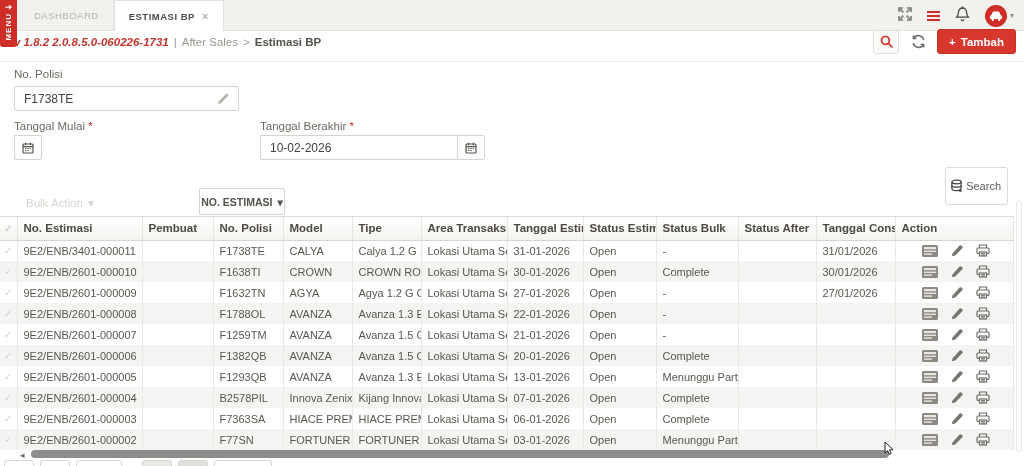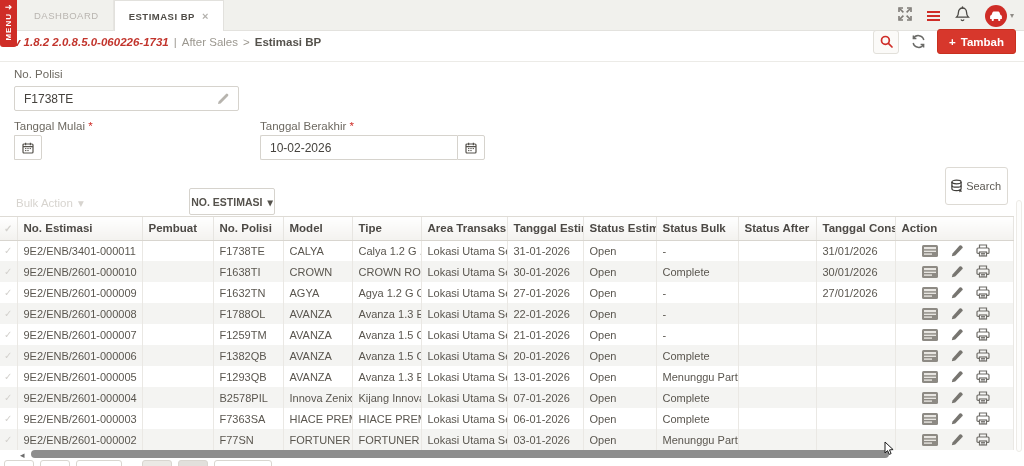--- a/index.html
+++ b/index.html
@@ -47,21 +47,21 @@
   .finput .grow { flex:1; }
   .date-group { position:absolute; display:flex; height:25px; }
   .date-group .dinput { width:197px; border:1px solid #d6d3cd; border-right:none; border-radius:2px 0 0 2px;
     display:flex; align-items:center; padding:0 9px; font-size:12px; color:#45423d; background:#fff; }
   .date-group .daddon { width:28px; border:1px solid #d6d3cd; border-radius:0 2px 2px 0; background:#fff;
     display:flex; align-items:center; justify-content:center; cursor:pointer; }
   .btn-search { position:absolute; right:16px; top:85px; height:38px; border:1px solid #dddad4; border-radius:3px;
     background:#fff; display:flex; align-items:center; gap:2px; padding:0 6px 0 4px; font-size:11px; color:#5c5953; cursor:pointer;margin-top:20px; }
 
   
-  .toolbar { position:absolute; top:188px; left:2px; right:0; height:28px; }
+  .toolbar { position:absolute; top:188px; left:12px; right:0; height:28px; }
   .bulk-btn { position:absolute; left:6px; top:2px; height:25px; display:flex; align-items:center; gap:5px;
     font-size:11.5px; color:#d7d4cf; padding:0 8px; cursor:default; }
   .filter-input { position:absolute; left:72px; top:0; width:115px; height:27px; border:1px solid #d6d3cd; border-radius:2px;
     font-size:11.5px; color:#8a867f; display:flex; align-items:center; padding:0 9px; background:#fff; }
   .col-btn { position:absolute; left:187px; top:0; width:86px; height:27px; border:1px solid #d6d3cd; border-radius:2px;
     background:#fff; font-size:10.5px; font-weight:bold; color:#55524c; display:flex; align-items:center; justify-content:center; gap:5px; cursor:pointer; }
 
   
   .tablewrap { position:absolute; top:216px; left:0; width:1014px; border-top:1px solid #dedbd5; }
   table { border-collapse:collapse; table-layout:fixed; width:1013px; }

